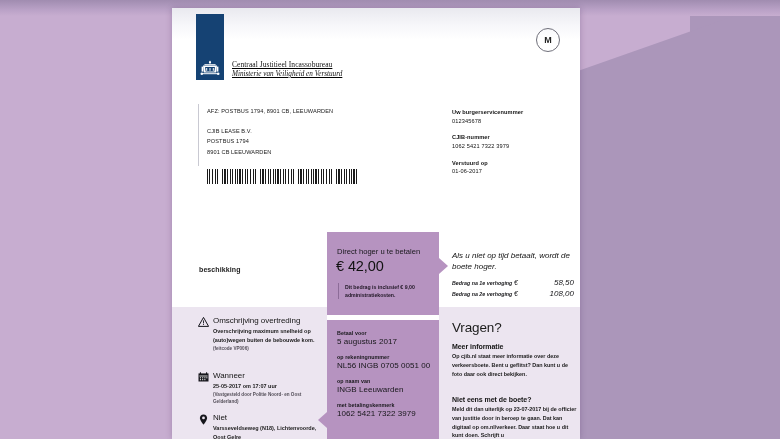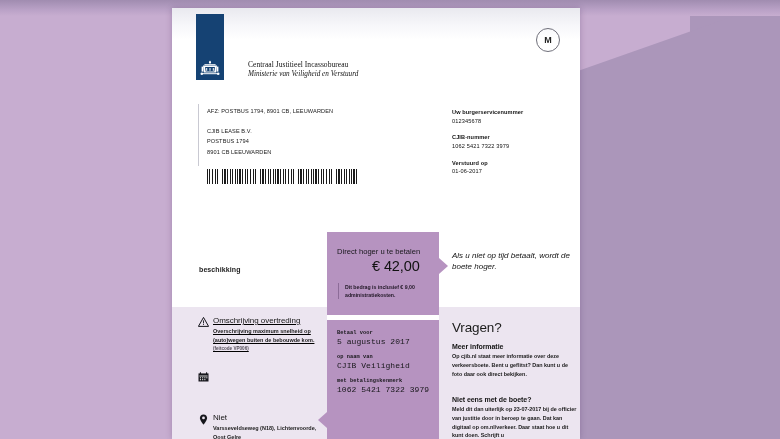--- a/index.html
+++ b/index.html
@@ -52,21 +52,21 @@
     position: absolute; left: 196px; top: 14px;
     display: flex; align-items: flex-end;
   }
   .logo-bar {
     width: 28px; height: 66px;
     background: #154273;
     display: flex; align-items: flex-end; justify-content: center;
     padding-bottom: 3px;
   }
   .logo-crest { width: 20px; height: 17px; display:block; }
-  .logo-text { padding-left: 24px; padding-bottom: 2px; }
+  .logo-text { padding-left: 8px; padding-bottom: 2px; text-decoration: underline; }
   .logo-line1 {
     font-size: 7.5px; color: #111; letter-spacing: .05px;
     font-family: "Liberation Serif", serif; white-space: nowrap;
   }
   .logo-line2 {
     font-size: 7.2px; color: #111; font-style: italic;
     font-family: "Liberation Serif", serif; white-space: nowrap; margin-top:1px;
   }
   .m-badge {
     position: absolute; left: 536px; top: 28px;
@@ -124,21 +124,21 @@
     border-top: 8px solid transparent;
     border-bottom: 8px solid transparent;
     border-left: 9px solid #b693c0;
   }
   .callout-label {
     position: absolute; left: 337px; top: 247px;
     font-size: 7.6px; color: #17171a;
   }
   .callout-amount {
     position: absolute; left: 336px; top: 258px;
-    font-size: 14.5px; color: #111; letter-spacing: -.1px; margin-left: 36px;
+    font-size: 14.5px; color: #111; letter-spacing: -.1px;
   }
   .callout-note {
     position: absolute; left: 345px; top: 283px;
     width: 86px; font-size: 5.2px; color: #201725;
     line-height: 1.55; font-weight: bold;
   }
   .callout-note-rule {
     position: absolute; left: 338px; top: 283px;
     width: 1px; height: 16px; background: #8c6c98;
   }
@@ -152,21 +152,21 @@
     position: absolute; left: 318px; top: 412px;
     width: 0; height: 0;
     border-top: 8px solid transparent;
     border-bottom: 8px solid transparent;
     border-right: 9px solid #b693c0;
   }
   .pay {
     position: absolute; left: 337px; top: 330px;
     width: 100px; color: #17171a;
   }
-  .pay .grp { margin-bottom: 8px; font-family: Liberation Mono, monospace; }
+  .pay .grp { margin-bottom: 8px; }
   .pay .k { font-size: 5.3px; font-weight: bold; letter-spacing: .08px; }
   .pay .v { font-size: 8px; margin-top: 1px; letter-spacing: .05px; white-space: nowrap; }
 
   
   .warn {
     position: absolute; left: 452px; top: 250px; width: 126px; font-style: italic;
   }
   .warn-head {
     font-size: 8px; color: #141414; line-height: 1.42;
   }
@@ -198,21 +198,21 @@
   .detail .txt { width: 104px; }
   .detail .dt {
     font-size: 8px; color: #151515; margin-bottom: 2px; letter-spacing: -.05px;
   }
   .detail .dd {
     font-size: 5.5px; color: #1b1b1b; line-height: 1.62; font-weight: bold;
   }
   .detail .dsub {
     font-size: 4.6px; color: #55505a; line-height: 1.5; margin-top: 1.5px; font-weight: bold;
   }
-  #d-omschrijving { left: 198px; top: 316px; text-decoration: underline; }
+  #d-omschrijving { left: 198px; top: 316px; }
   #d-wanneer      { left: 198px; top: 371px; }
   #d-waar         { left: 198px; top: 413px; }
 
   
   .vragen-title {
     position: absolute; left: 452px; top: 320px;
     font-size: 13.5px; color: #1b1b1b; letter-spacing: -.15px;
   }
   .q { position: absolute; left: 452px; width: 126px; }
   #q-1 { top: 343px; }
@@ -310,31 +310,47 @@
   <div class="callout-note">Dit bedrag is inclusief € 9,00 administratiekosten.</div>
 
   <div class="paybox"></div>
   <div class="paybox-arrow"></div>
   <div class="pay">
     <div class="grp">
       <div class="k">Betaal voor</div>
       <div class="v">5 augustus 2017</div>
     </div>
     <div class="grp">
+      <div class="k">op rekeningnummer</div>
+      <div class="v">NL56 INGB 0705 0051 00</div>
+    </div>
+    <div class="grp">
       <div class="k">op naam van</div>
-      <div class="v">CJIB Veiligheid</div>
+      <div class="v">INGB Leeuwarden</div>
     </div>
     <div class="grp">
       <div class="k">met betalingskenmerk</div>
       <div class="v">1062 5421 7322 3979</div>
     </div>
   </div>
 
   <div class="warn">
     <div class="warn-head">Als u niet op tijd betaalt, wordt de boete hoger.</div>
+    <div class="warn-rows">
+      <div class="warn-row">
+        <span class="lbl">Bedrag na 1e verhoging</span>
+        <span class="cur">€</span>
+        <span class="amt">58,50</span>
+      </div>
+      <div class="warn-row">
+        <span class="lbl">Bedrag na 2e verhoging</span>
+        <span class="cur">€</span>
+        <span class="amt">108,00</span>
+      </div>
+    </div>
   </div>
 
   <div class="detail" id="d-omschrijving">
     <div class="ico">
       <svg width="11" height="10" viewBox="0 0 11 10">
         <path d="M5.5 0.4 L10.6 9.4 L0.4 9.4 Z" fill="none" stroke="#16161c" stroke-width="1"></path>
         <rect x="5.05" y="3.4" width="0.9" height="3" fill="#16161c"></rect>
         <rect x="5.05" y="7.1" width="0.9" height="0.9" fill="#16161c"></rect>
       </svg>
     </div>
@@ -356,20 +372,25 @@
           <rect x="1.9" y="5.3" width="1.1" height="1"></rect>
           <rect x="4.1" y="5.3" width="1.1" height="1"></rect>
           <rect x="6.3" y="5.3" width="1.1" height="1"></rect>
           <rect x="8.3" y="5.3" width="1.1" height="1"></rect>
           <rect x="1.9" y="7.2" width="1.1" height="1"></rect>
           <rect x="4.1" y="7.2" width="1.1" height="1"></rect>
           <rect x="6.3" y="7.2" width="1.1" height="1"></rect>
         </g>
       </svg>
     </div>
+    <div class="txt">
+      <div class="dt">Wanneer</div>
+      <div class="dd">25-05-2017 om 17:07 uur</div>
+      <div class="dsub">(Vastgesteld door Politie Noord- en Oost Gelderland)</div>
+    </div>
   </div>
 
   <div class="detail" id="d-waar">
     <div class="ico">
       <svg width="11" height="11" viewBox="0 0 11 11">
         <path d="M5.5 0.4 C3.3 0.4 1.9 2 1.9 3.9 C1.9 6.3 5.5 10.6 5.5 10.6 C5.5 10.6 9.1 6.3 9.1 3.9 C9.1 2 7.7 0.4 5.5 0.4 Z" fill="#16161c"></path>
         <circle cx="5.5" cy="3.9" r="1.4" fill="#ece5f0"></circle>
       </svg>
     </div>
     <div class="txt">

